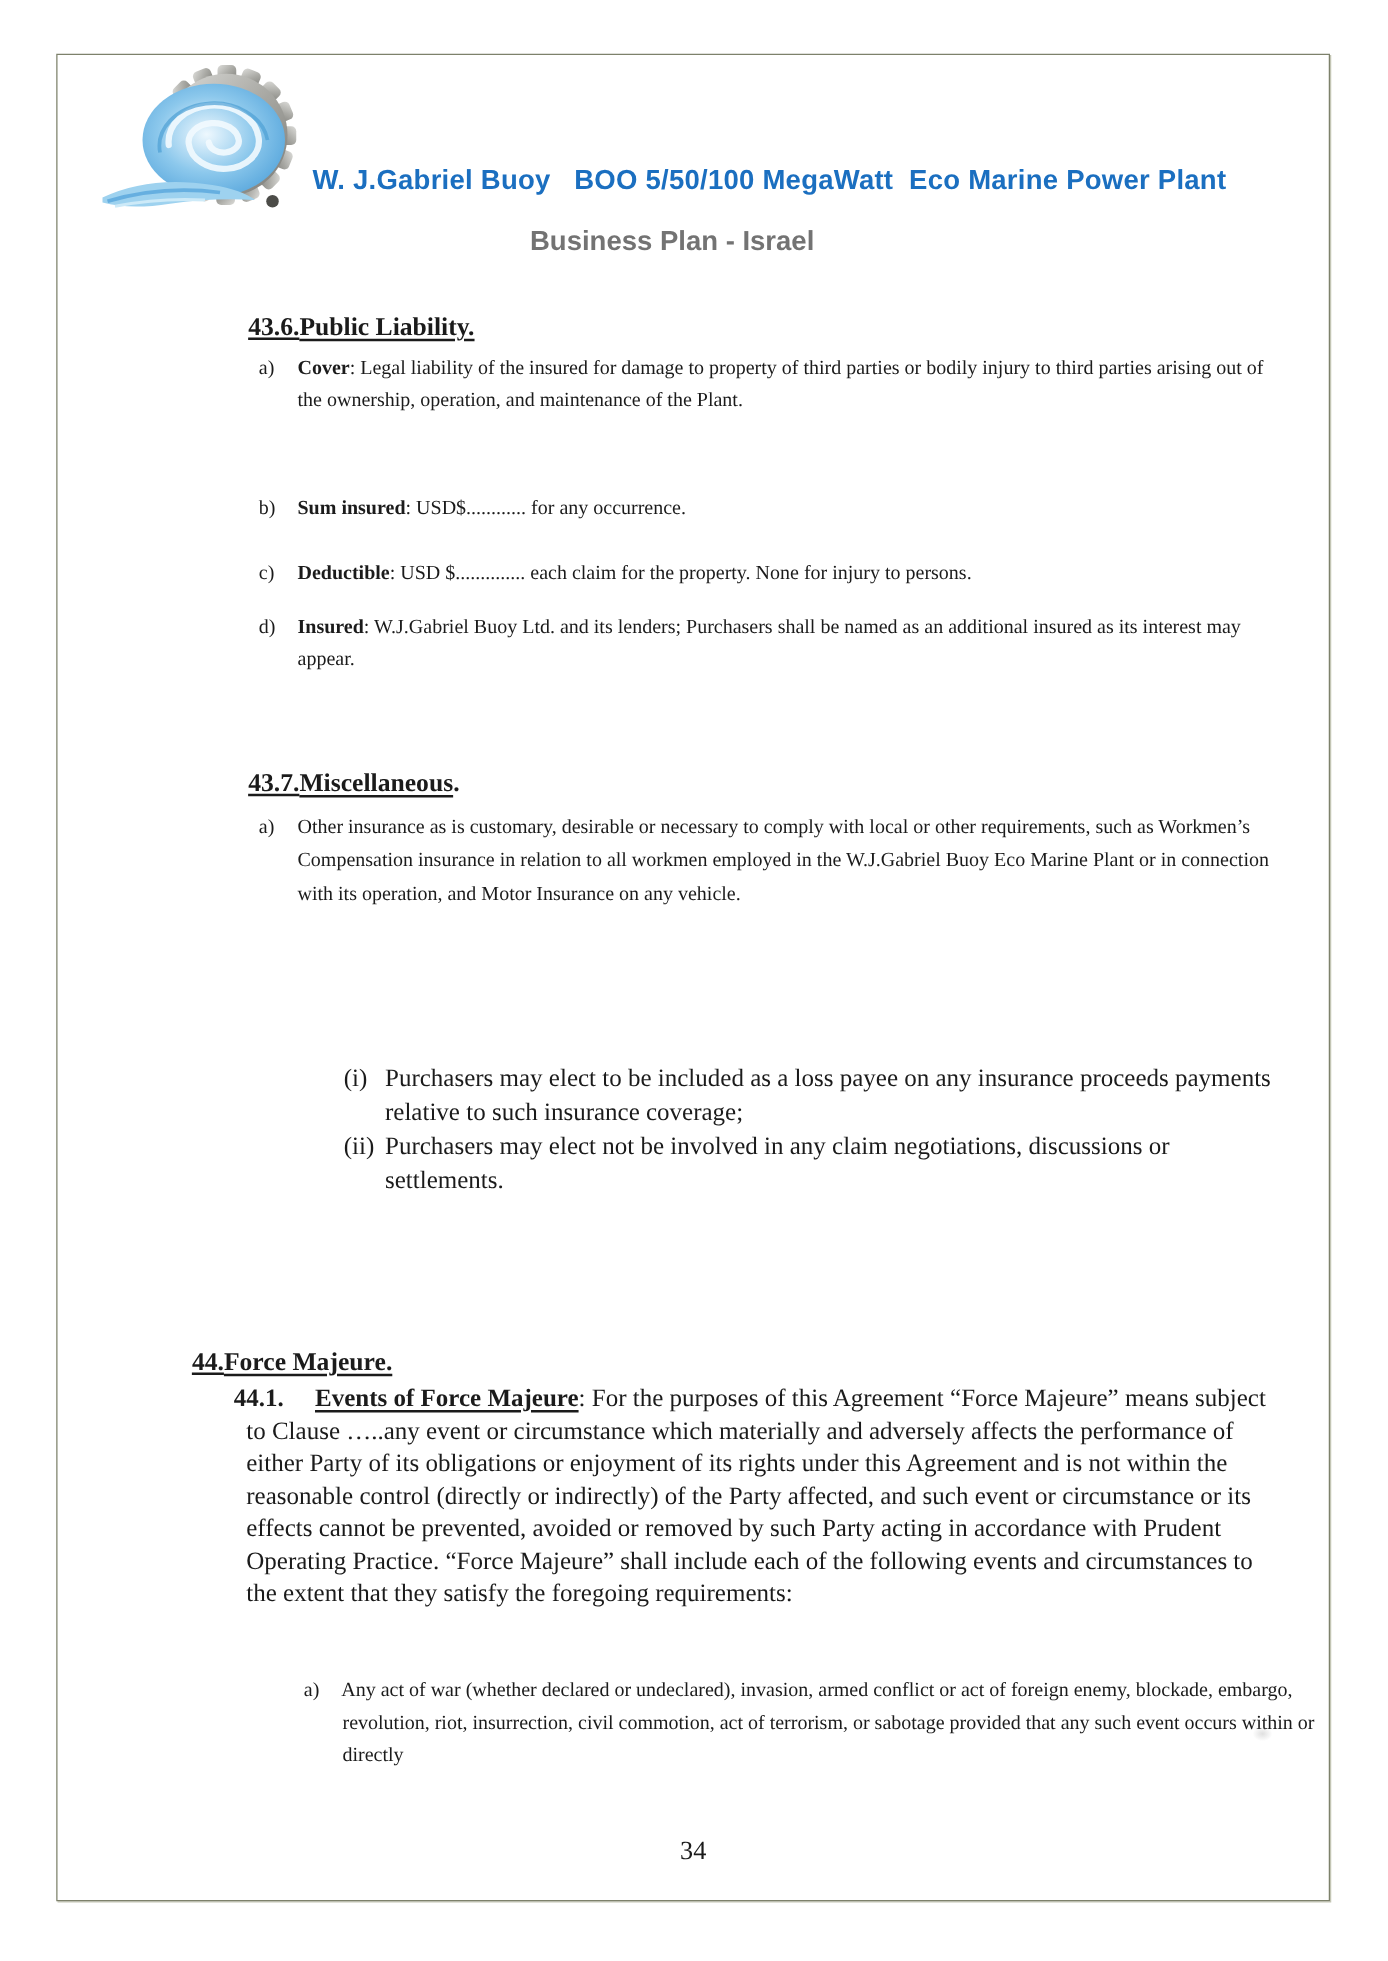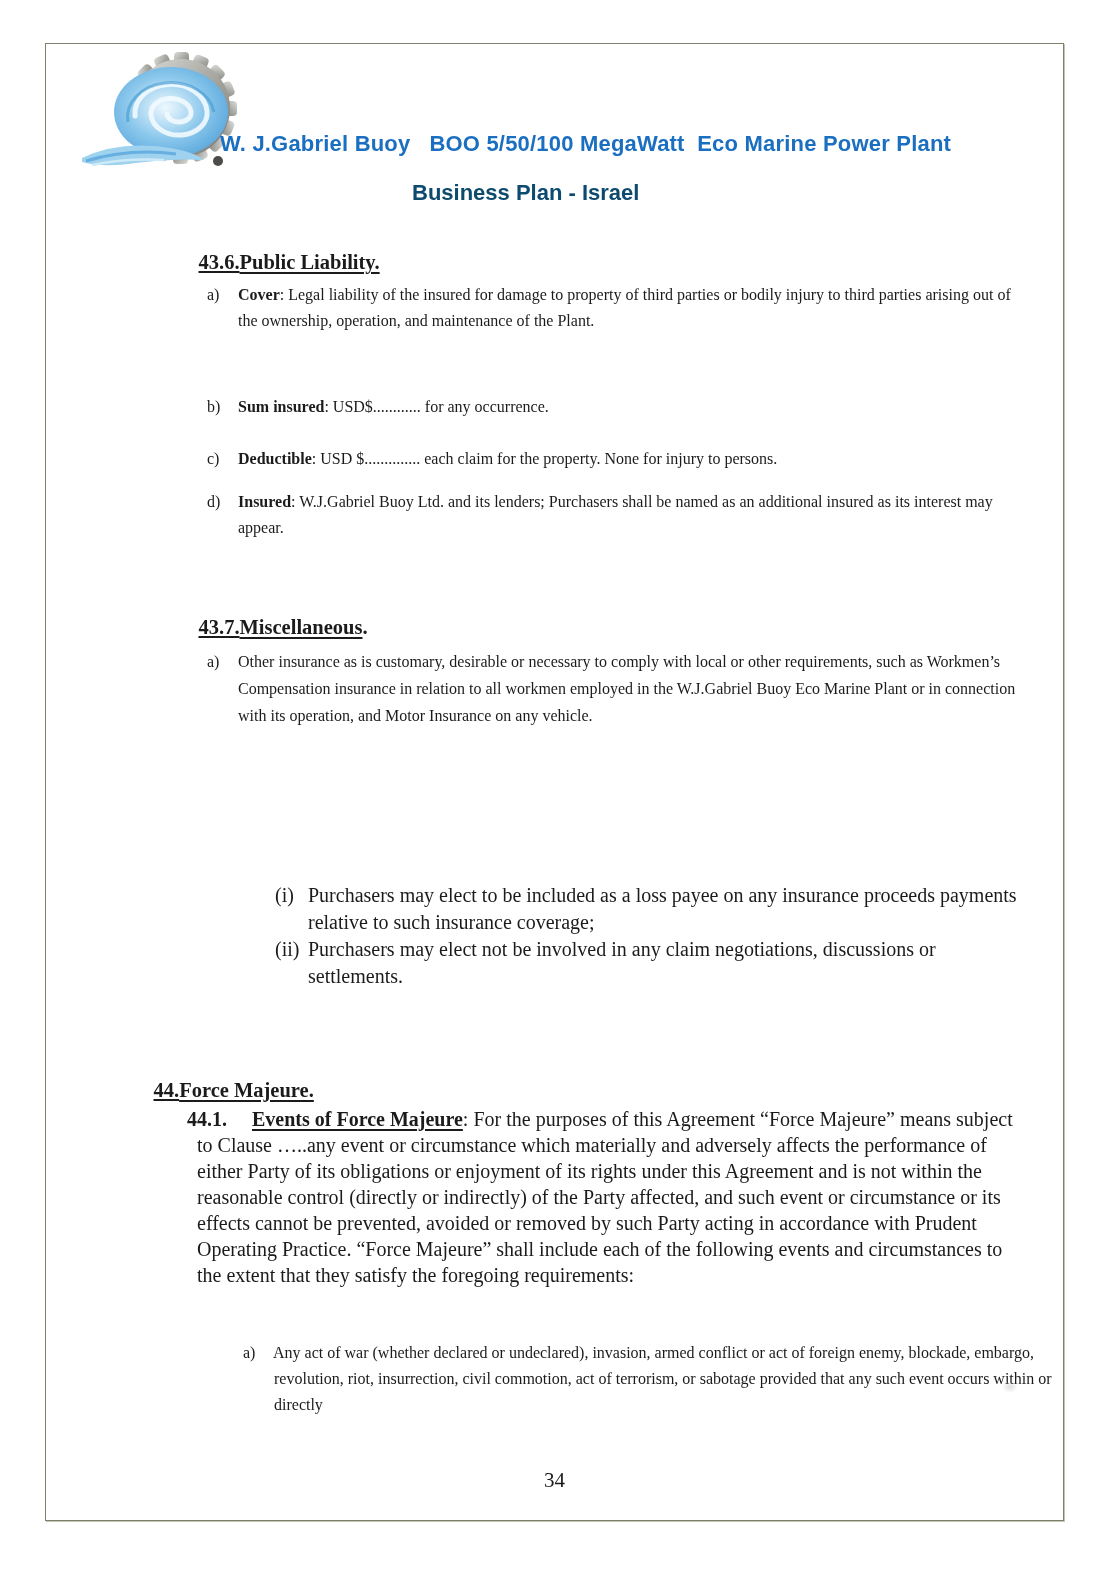--- a/index.html
+++ b/index.html
@@ -14,39 +14,39 @@
   .frame {
     position:absolute; left:45px; top:43px; width:1019px; height:1478px;
     border:1px solid #7d816b;
     box-shadow:1px 1px 0 #c3c5b4;
     background:#fff;
   }
 
   .logo { position:absolute; left:78px; top:48px; width:170px; height:132px; }
 
   .title1 {
-    position:absolute; left:220px; top:131px;
+    position:absolute; left:250px; top:131px;
     font-family:"Liberation Sans", sans-serif; font-weight:bold;
     font-size:22px; color:#1b6fc0; white-space:pre; letter-spacing:0.2px;
   }
   .title2 {
-    position:absolute; left:412px; top:180px;
+    position:absolute; left:424px; top:180px;
     font-family:"Liberation Sans", sans-serif; font-weight:bold;
-    font-size:22px; color:#0c4a6e; white-space:pre;
+    font-size:22px; color:#737373; white-space:pre;
   }
 
   .h { position:absolute; font-weight:bold; font-size:20.5px; white-space:pre; }
   .hnum { margin-right:0;text-decoration:underline; }
   .u { text-decoration:underline; text-decoration-thickness:2px; text-underline-offset:3px; }
 
   .li { position:absolute; font-size:16px; line-height:26px; padding-left:31px; text-indent:-31px; }
   .li .marker { display:inline-block; min-width:31px; text-indent:0; }
   .li b { font-weight:bold; }
 
-  .subwrap { position:absolute; font-size:20px; line-height:27px;margin-top:32px; }
+  .subwrap { position:absolute; font-size:20px; line-height:27px; }
   .sub { padding-left:33px; text-indent:-33px; }
   .sub .marker { display:inline-block; min-width:33px; text-indent:0; }
   .sub-cont { padding-left:33px; }
 
   .clause { position:absolute; font-size:20px; line-height:26px; padding-left:10px; text-indent:-10px; }
   .clause .cnum { font-weight:bold; margin-right:25px; }
   .clause .ctitle { font-weight:bold; }
 
   .li44 { line-height:26px;margin-left:40px; }
   .li44 .marker { min-width:30px; }

